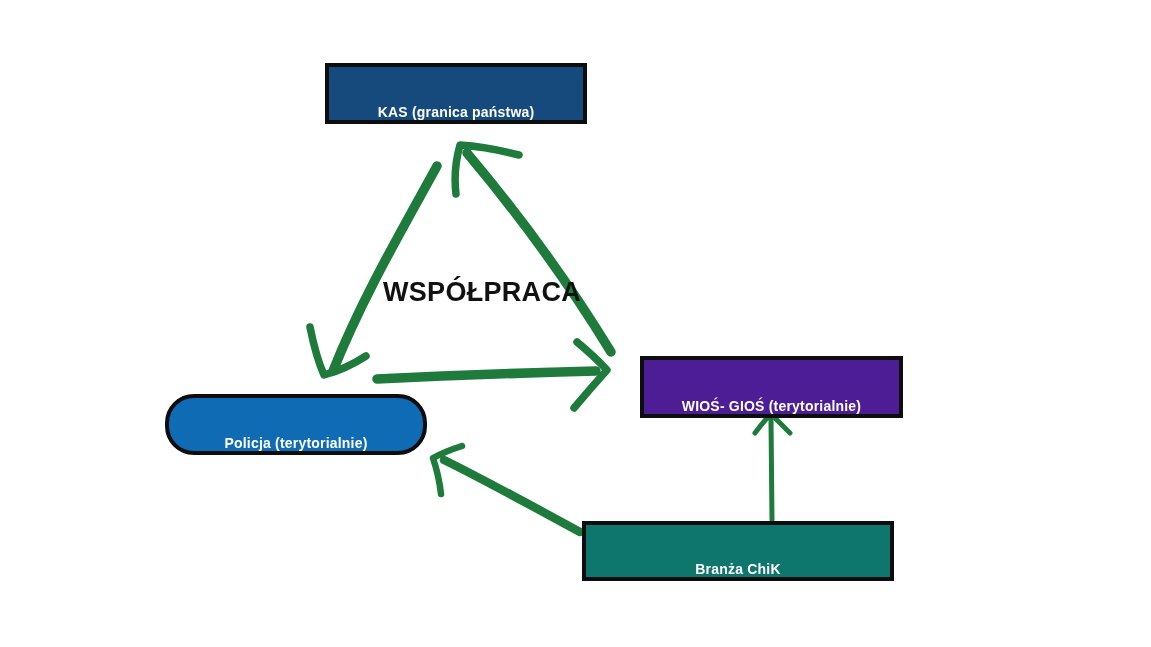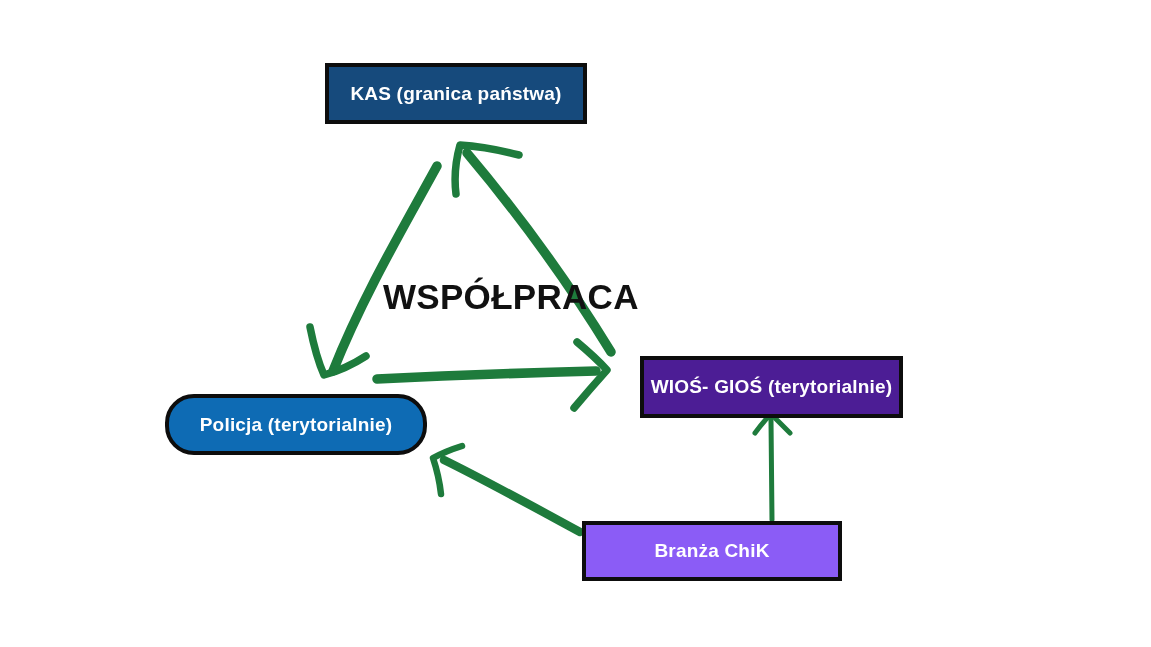--- a/index.html
+++ b/index.html
@@ -19,38 +19,38 @@
     fill: none;
     stroke: #1e7b3c;
     stroke-linecap: round;
     stroke-linejoin: round;
   }
   .node {
     position: absolute;
     box-sizing: border-box;
     border: 4px solid #0d0d0d;
     display: flex;
-    align-items: center;
+    align-items: flex-end;
     justify-content: center;
     color: #ffffff;
-    font-size: 19px;
+    font-size: 14px;
     font-weight: 700;
     letter-spacing: 0.2px;
     white-space: nowrap;
   }
   .node-kas     { left: 325px; top: 63px;  width: 262px; height: 61px; background: #164a7c; }
   .node-policja { left: 165px; top: 394px; width: 262px; height: 61px; background: #0e6bb4; border-radius: 29px; }
   .node-wios    { left: 640px; top: 356px; width: 263px; height: 62px; background: #4c1d95; }
-  .node-branza  { left: 582px; top: 521px; width: 260px; height: 60px; background: #8b5cf6; }
+  .node-branza  { left: 582px; top: 521px; width: 312px; height: 60px; background: #0f766e; }
   .center-label {
     position: absolute;
     left: 383px; top: 277px;
     width: 180px;
     color: #111111;
-    font-size: 35px;
+    font-size: 27px;
     font-weight: 800;
     letter-spacing: 0.3px;
     white-space: nowrap;
   }
 </style>
 </head>
 <body>
 
 <div class="canvas">
 

